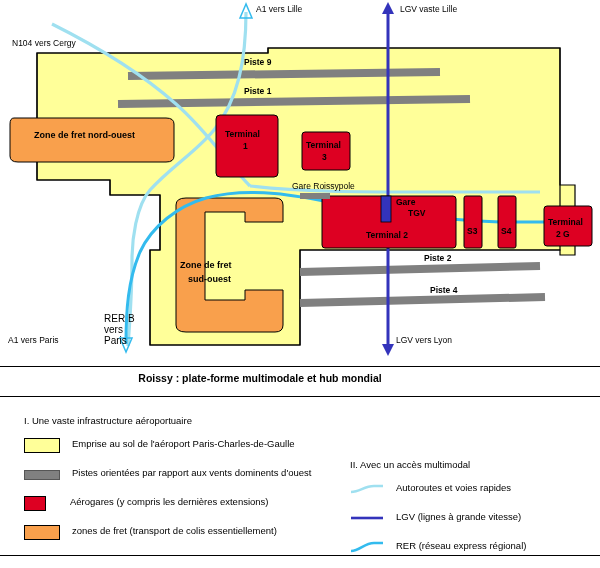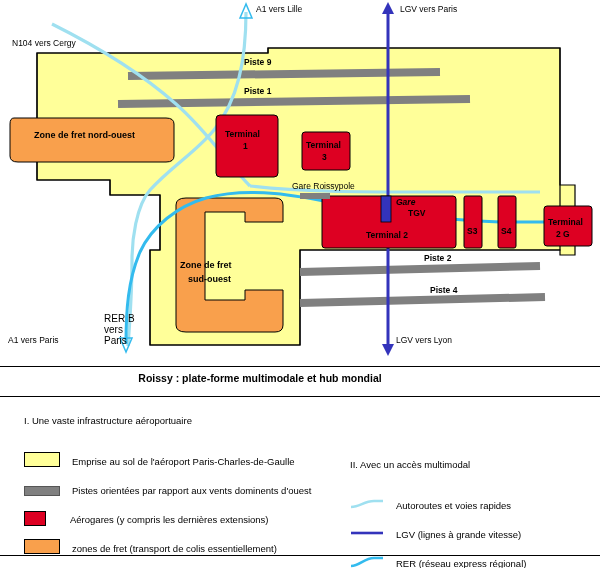--- a/index.html
+++ b/index.html
@@ -95,21 +95,21 @@
   #legend-col-1 { left: 24px; width: 320px; }
   #legend-col-2 { left: 350px; width: 240px; margin-top: 44px; }
   .legend-title {
     font-size: 9.5px;
     color: #000000;
     margin-bottom: 12px;
     white-space: nowrap;
   }
   .legend-row {
     display: flex;
-    align-items: flex-end;
+    align-items: flex-start;
     height: 29px;
   }
   .legend-key {
     width: 34px;
     height: 14px;
     margin-right: 12px;
     flex: 0 0 auto;
     position: relative;
   }
   .legend-text {
@@ -206,21 +206,21 @@
 
     <rect x="381" y="196" width="10" height="26" fill="#3333bb" stroke="#000000" stroke-width="0.8"></rect>
 
     <line x1="300" y1="196" x2="330" y2="196" stroke="#808080" stroke-width="6"></line>
   </svg>
 
   <div class="map-label" style="left:12px; top:26px;margin-top:13px;">N104 vers Cergy</div>
 
   <div class="map-label" style="left:256px; top:5px;">A1 vers Lille</div>
 
-  <div class="map-label" style="left:400px; top:5px;">LGV vers Paris</div>
+  <div class="map-label" style="left:400px; top:5px;">LGV vaste Lille</div>
 
   <div class="map-label" style="left:8px; top:336px;">A1 vers Paris</div>
 
   <div class="route-label" style="left:104px; top:313px;">RER B</div>
   <div class="route-label" style="left:104px; top:324px;">vers</div>
   <div class="route-label" style="left:104px; top:335px;">Paris</div>
 
   <div class="map-label" style="left:396px; top:336px;">LGV vers Lyon</div>
 
   <div class="piste-label" style="left:244px; top:57px;">Piste 9</div>
@@ -242,21 +242,21 @@
   <div class="aero-label" style="left:366px; top:231px;">Terminal 2</div>
 
   <div class="aero-label" style="left:548px; top:218px;">Terminal</div>
   <div class="aero-label" style="left:556px; top:230px;">2 G</div>
 
   <div class="aero-label" style="left:467px; top:227px;">S3</div>
   <div class="aero-label" style="left:501px; top:227px;">S4</div>
 
   <div class="map-label" style="left:292px; top:182px;">Gare Roissypole</div>
 
-  <div class="aero-label" style="left:396px; top:198px; color:#000000;font-style:italic;">Gare</div>
+  <div class="aero-label" style="left:396px; top:198px; color:#000000;">Gare</div>
   <div class="aero-label" style="left:408px; top:209px; color:#000000;">TGV</div>
 </div>
 
 <div id="divider-top"></div>
 
 <div id="caption">Roissy : plate-forme multimodale et hub mondial</div>
 
 <div id="divider-bottom"></div>
 
 <div id="legend">

